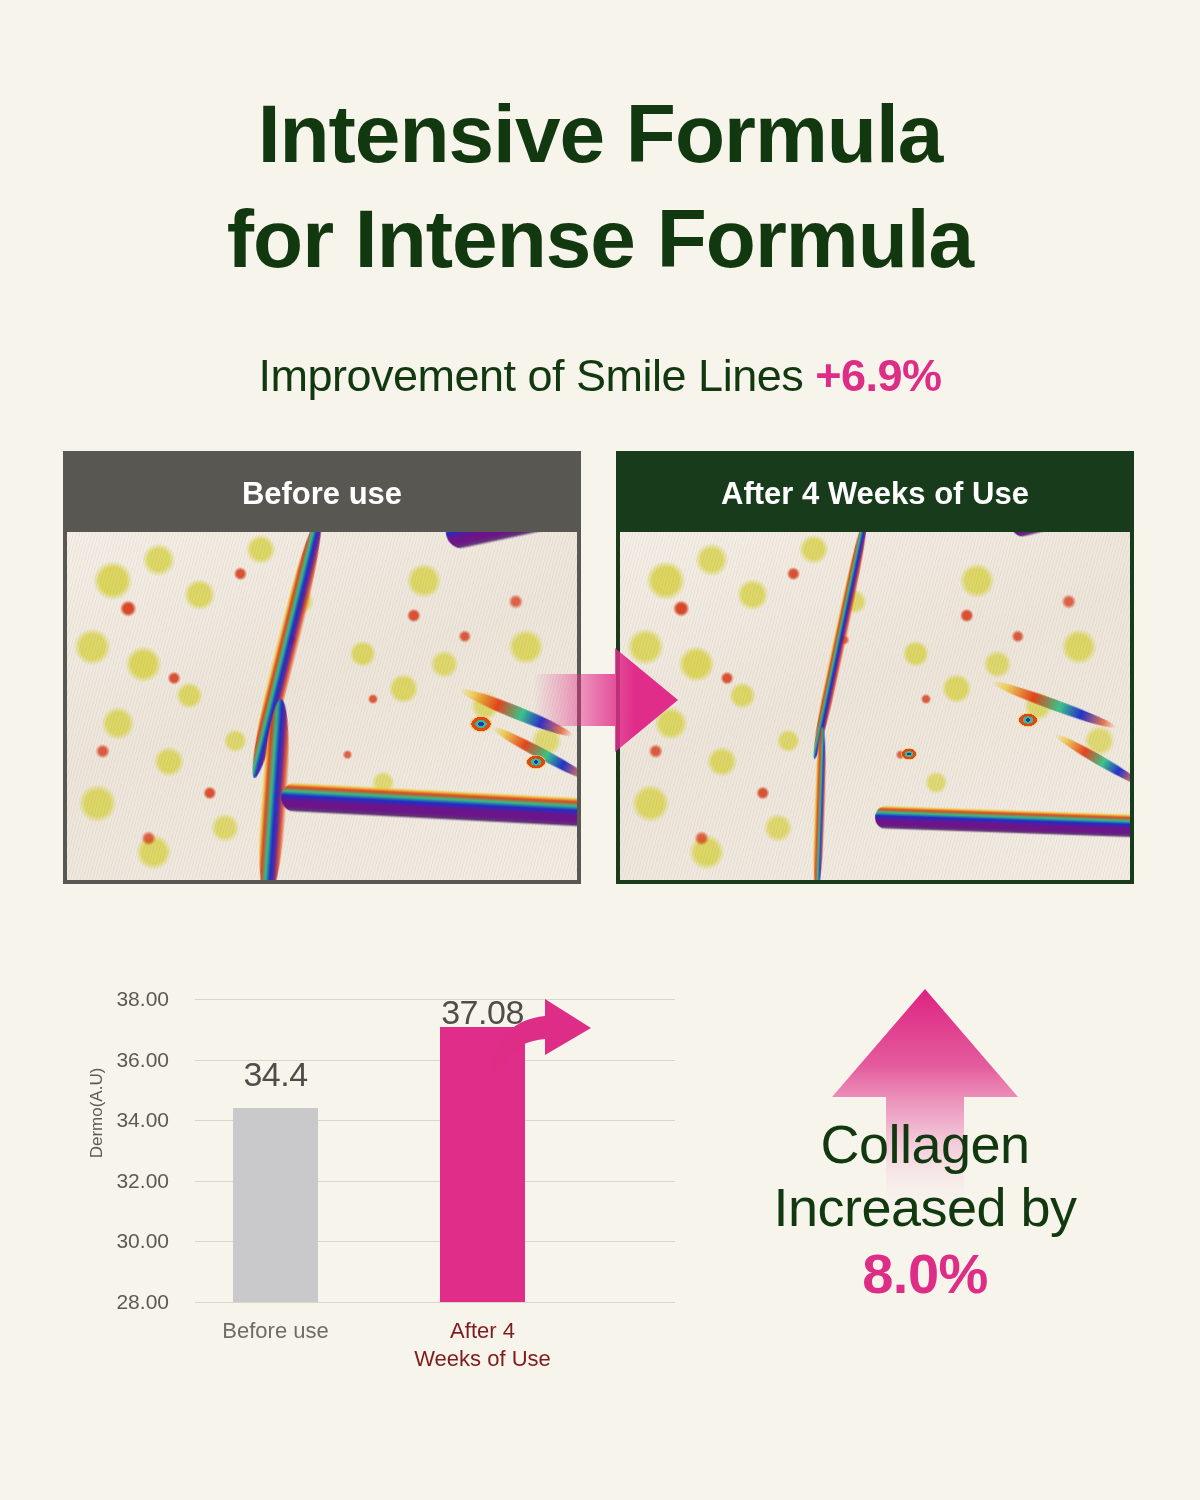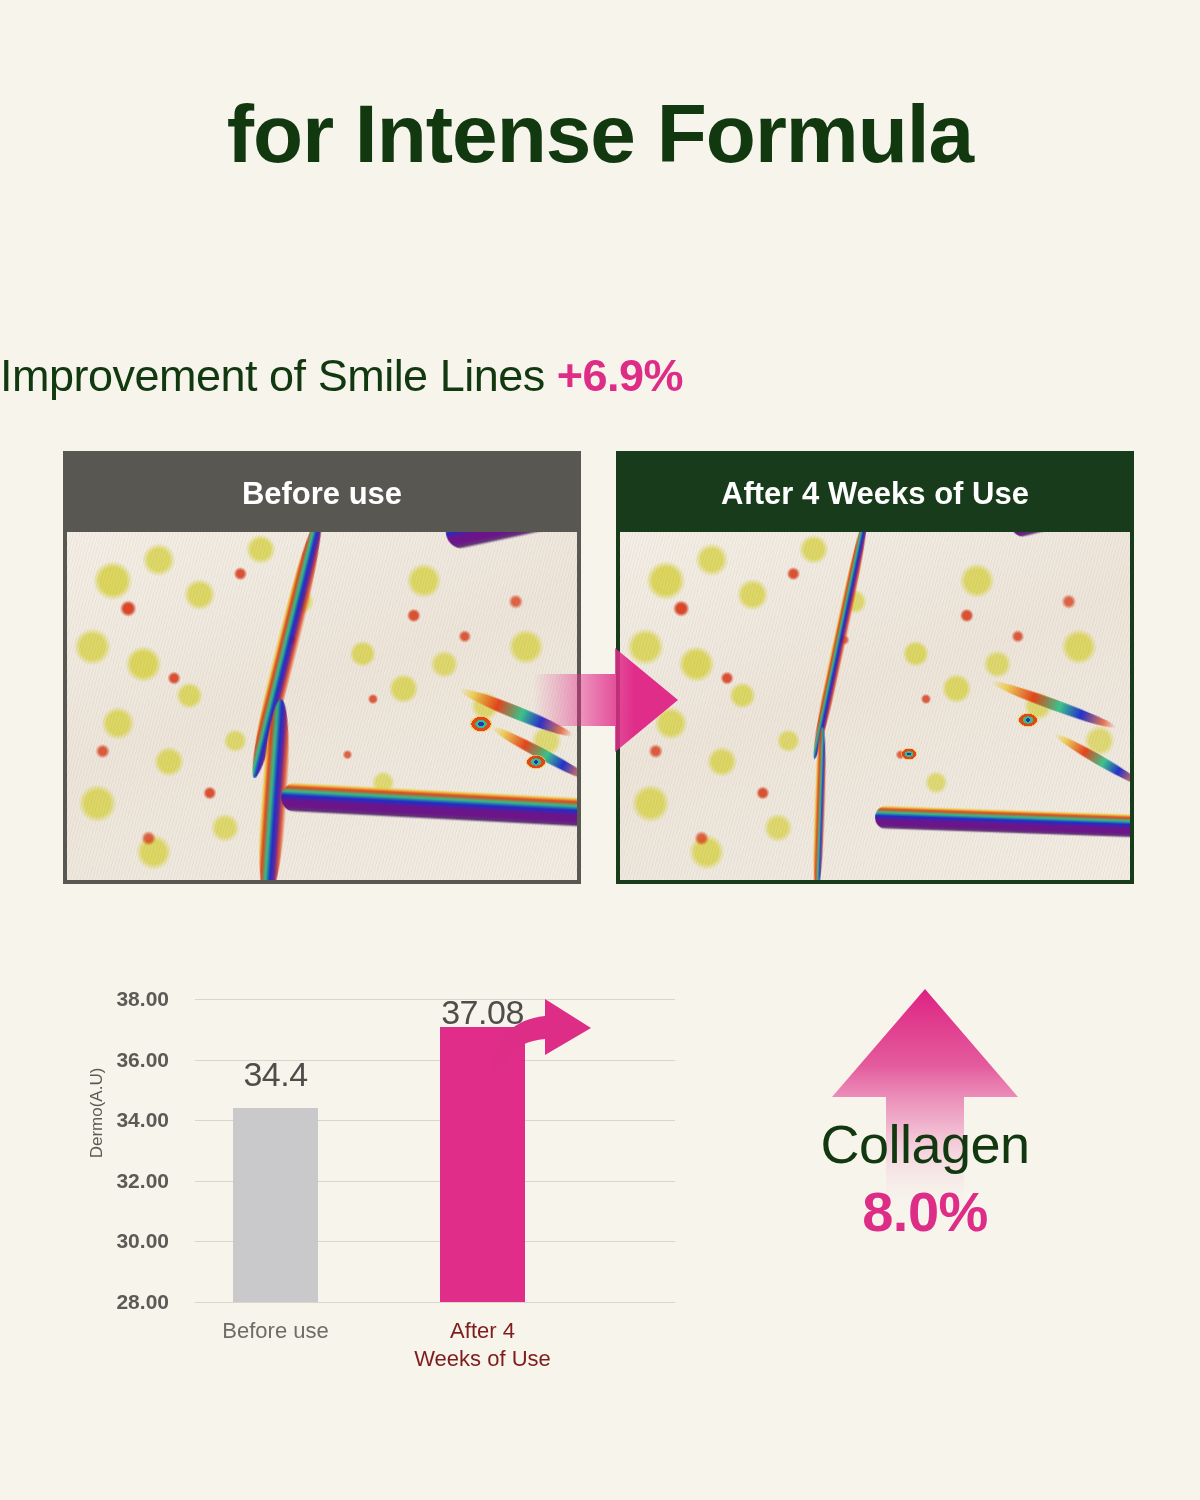--- a/index.html
+++ b/index.html
@@ -32,21 +32,21 @@
     letter-spacing: -1px;
   }
   .headline-line { display: block; }
 
   
   .subtitle {
     position: absolute;
     left: 0;
     top: 350px;
     width: 1200px;
-    text-align: left;
+    text-align: center;
     font-size: 45px;
     font-weight: 400;
     color: #12380F;
     letter-spacing: -0.5px;
     white-space: nowrap;
   }
   .subtitle .pct {
     color: #DE2D87;
     font-weight: 700;
   }
@@ -251,21 +251,20 @@
 
   .ytick {
     position: absolute;
     right: 506px;
     width: 120px;
     text-align: right;
     font-size: 21px;
     color: #5C5A55;
     transform: translateY(-50%);
     letter-spacing: 0px;
-    font-weight: bold;
   }
 
   .bar {
     position: absolute;
     bottom: 0;
   }
   .bar-before { background: #C9C9CB; }
   .bar-after  { background: #E02D8A; }
 
   .bar-value {
@@ -329,20 +328,21 @@
     color: #DE2D87;
     font-weight: 700;
     font-size: 56px;
     margin-top: 4px;
   }
 </style>
 </head>
 <body>
 
 <h1 class="headline">
+  <span class="headline-line">Intensive Formula</span>
   <span class="headline-line">for Intense Formula</span>
 </h1>
 
 <div class="subtitle"><span>Improvement of Smile Lines </span><span class="pct">+6.9%</span></div>
 
 <div class="compare-wrap">
 
   <div class="panel panel-before">
     <div class="panel-header">Before use</div>
     <div class="panel-img">
@@ -442,15 +442,16 @@
         <stop offset="58%" stop-color="#EA80B4" stop-opacity="0.62"></stop>
         <stop offset="80%" stop-color="#F3B6D3" stop-opacity="0.26"></stop>
         <stop offset="100%" stop-color="#F7F4EC" stop-opacity="0"></stop>
       </linearGradient>
     </defs>
     <path d="M95,4 L188,112 L134,112 L134,230 L56,230 L56,112 L2,112 Z" fill="url(#upGrad)"></path>
   </svg>
 
   <div class="collagen-text">
     <span class="collagen-line">Collagen</span>
+    <span class="collagen-line">Increased by</span>
     <span class="collagen-pct">8.0%</span>
   </div>
 </div>
 
 </body></html>

